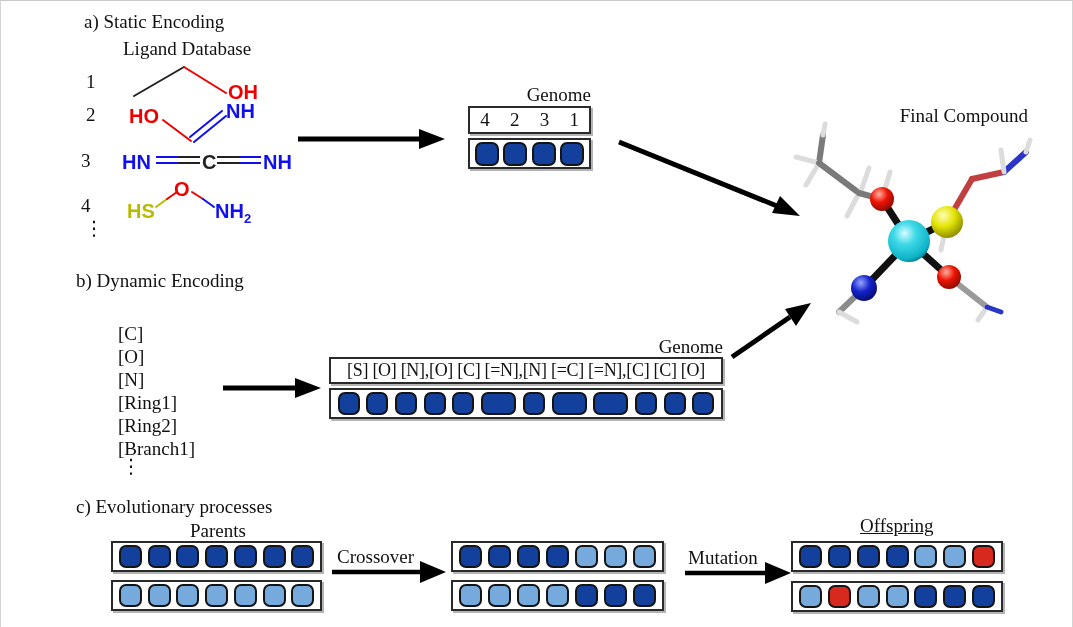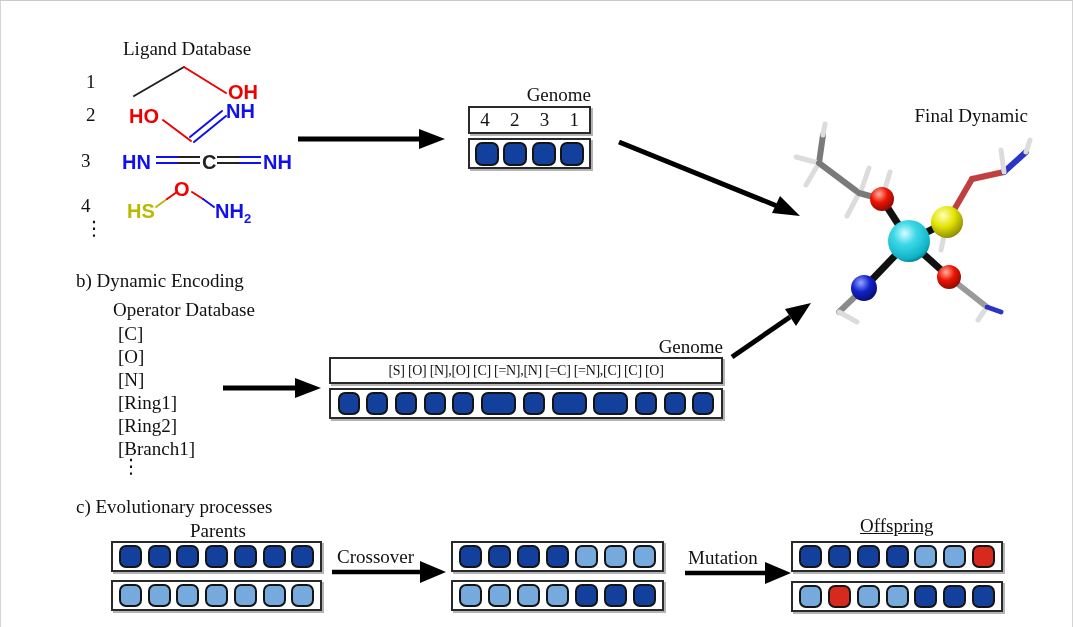--- a/index.html
+++ b/index.html
@@ -26,21 +26,21 @@
   }
   .numrow{
     position:absolute;background:#fff;border:2px solid #2a2a2a;
     box-shadow:2px 2px 0 #b4b4b4;box-sizing:border-box;
     display:flex;align-items:center;justify-content:space-around;
     font-size:19px;
   }
   .tokenbox{
     position:absolute;background:#fff;border:2px solid #2a2a2a;
     box-shadow:2px 2px 0 #b4b4b4;box-sizing:border-box;
-    font-size:14px;text-align:center;white-space:nowrap;letter-spacing:-0.3px;
+    font-size:18px;text-align:center;white-space:nowrap;letter-spacing:-0.3px;
     display:flex;align-items:center;justify-content:center;
   }
   .gene{
     border:2px solid #141414;border-radius:7px;box-sizing:border-box;
     width:24px;height:24px;flex:0 0 auto;
   }
   .genes-b .gene{width:22px;height:23px;}
   .genes-b .g-wide{width:35px;}
   .genes-c .gene{width:23px;height:23px;}
   .g-dark{background:#12409c;}
@@ -164,20 +164,21 @@
       <line x1="908" y1="240" x2="863" y2="287" stroke="#111" stroke-width="7"></line>
 
       <circle cx="863" cy="287" r="13" fill="url(#gBlue)"></circle>
       <circle cx="881" cy="198" r="12" fill="url(#gRed)"></circle>
       <circle cx="948" cy="276" r="12" fill="url(#gRed)"></circle>
       <circle cx="946" cy="221" r="16" fill="url(#gYellow)"></circle>
       <circle cx="908" cy="240" r="21" fill="url(#gCyan)"></circle>
     </g>
   </svg>
 
+  <div class="lbl" style="left:83px;top:10px;">a) Static Encoding</div>
   <div class="lbl" style="left:122px;top:37px;">Ligand Database</div>
 
   <div class="num" style="left:85px;top:70px;">1</div>
   <div class="num" style="left:85px;top:103px;">2</div>
   <div class="num" style="left:80px;top:149px;">3</div>
   <div class="num" style="left:80px;top:194px;">4</div>
   <div class="dots" style="left:83px;top:218px;">⋮</div>
 
   <span class="atom a-red" style="left:227px;top:81px;">OH</span>
   <span class="atom a-red" style="left:128px;top:105px;">HO</span>
@@ -196,24 +197,23 @@
       <div>3</div>
       <div>1</div>
     </div>
   <div class="gbox genes-a" style="left:467px;top:137px;width:123px;height:31px;">
       <div class="gene g-dark"></div>
       <div class="gene g-dark"></div>
       <div class="gene g-dark"></div>
       <div class="gene g-dark"></div>
     </div>
 
-  <div class="lbl ctr" style="left:827px;top:104px;width:200px;">Final Dynamic</div>
+  <div class="lbl ctr" style="left:827px;top:104px;width:200px;">Final Compound</div>
 
   <div class="lbl" style="left:75px;top:269px;">b) Dynamic Encoding</div>
-  <div class="lbl" style="left:112px;top:298px;">Operator Database</div>
   <div class="oplist" style="left:117px;top:321px;">
       <div>[C]</div>
       <div>[O]</div>
       <div>[N]</div>
       <div>[Ring1]</div>
       <div>[Ring2]</div>
       <div>[Branch1]</div>
     </div>
   <div class="dots" style="left:120px;top:456px;">⋮</div>
 

